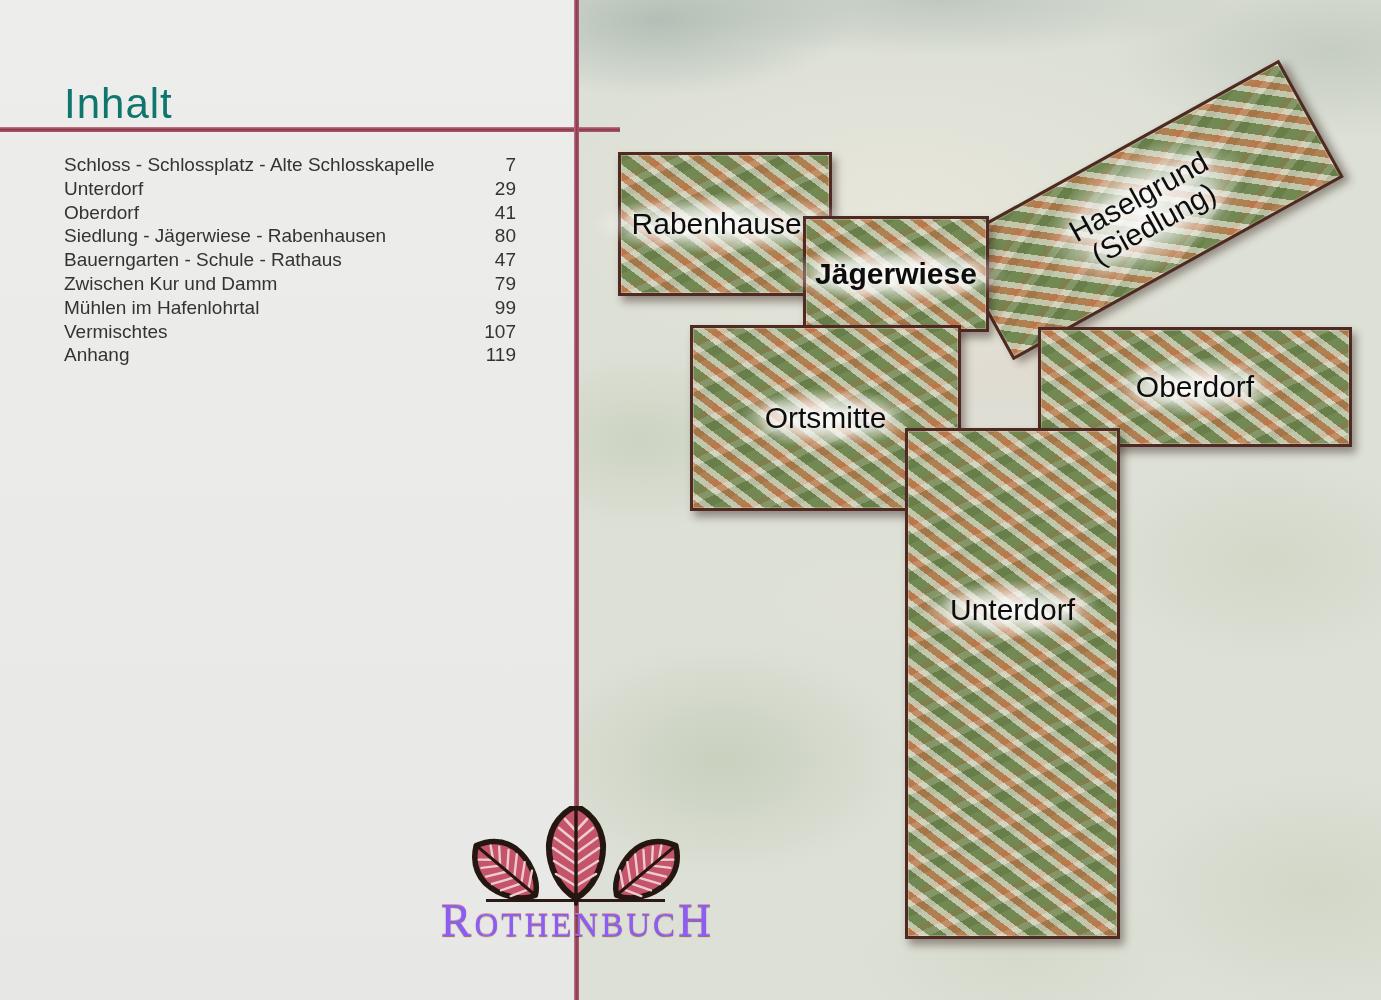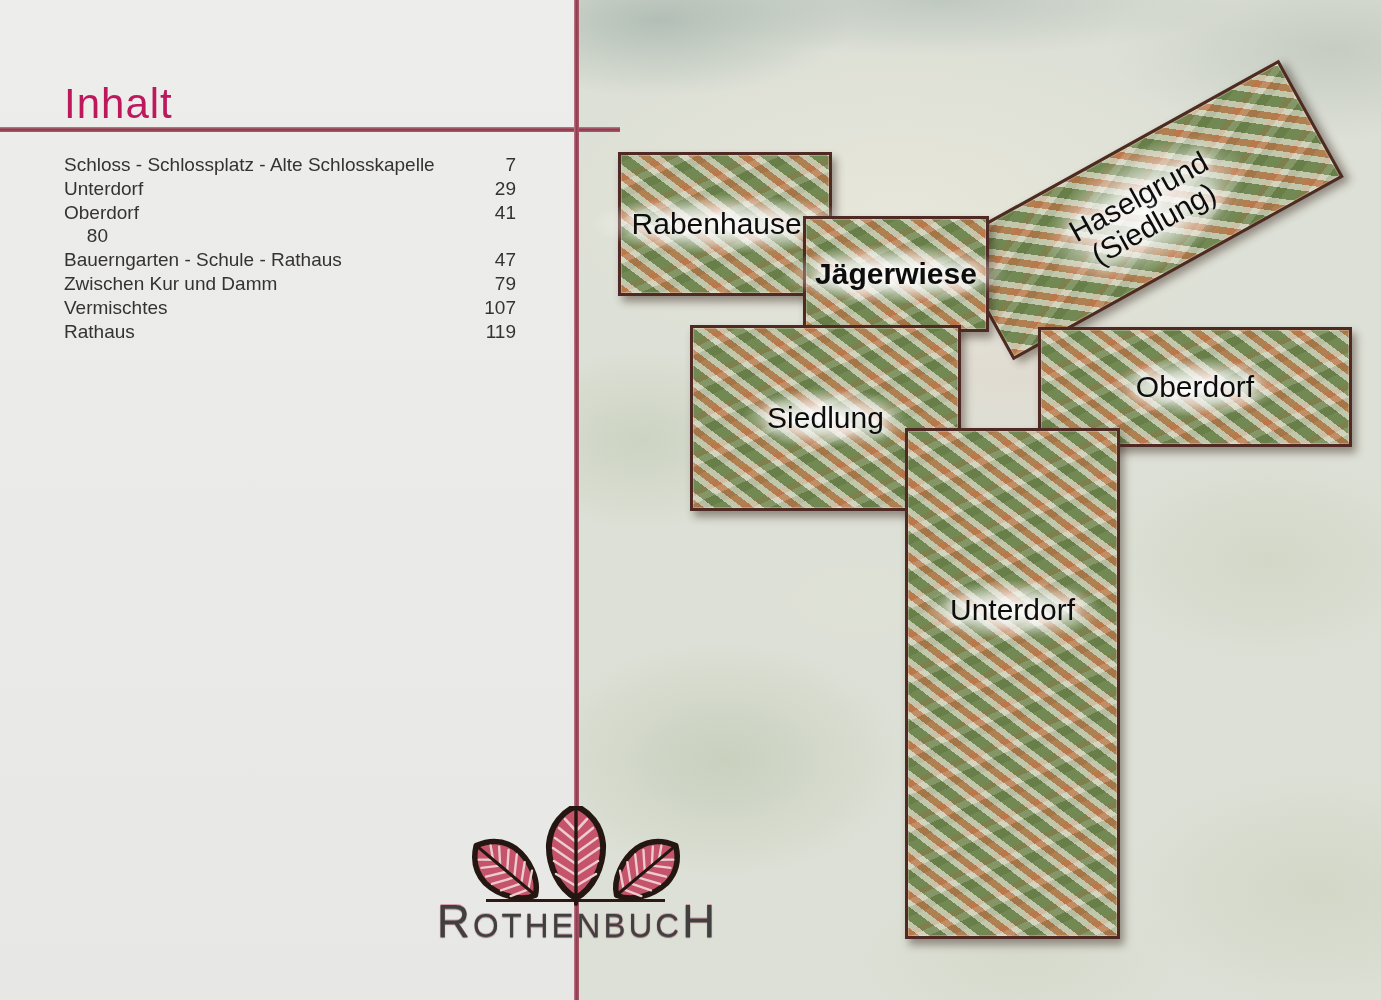--- a/index.html
+++ b/index.html
@@ -4,21 +4,21 @@
 <style>
   html,body{margin:0;padding:0;background:#888;}
   #page{position:relative;width:1381px;height:1000px;overflow:hidden;
         font-family:"Liberation Sans",sans-serif;background:#ececeb;}
 
   
   .left-panel{position:absolute;left:0;top:0;width:577px;height:1000px;
               background:linear-gradient(180deg,#ededec 0%,#eaeae9 60%,#e7e7e5 100%);z-index:1;}
 
   .page-title{position:absolute;left:64px;top:80px;font-size:42px;font-weight:400;
-              color:#be185d;letter-spacing:1px;z-index:3;}
+              color:#0f766e;letter-spacing:1px;z-index:3;}
 
   .toc{position:absolute;left:64px;top:153px;width:452px;z-index:3;}
   .toc-row{display:flex;justify-content:space-between;align-items:flex-end;
            font-size:19px;line-height:23.8px;color:#34332f;}
   .toc-page{text-align:right;min-width:44px;}
 
   
   .vline{position:absolute;left:574px;top:0;width:5px;height:1000px;z-index:8;
          background:linear-gradient(90deg,#c07e8c 0%,#8e3b4e 45%,#a85a6a 100%);}
   .hrule{position:absolute;left:0;top:127px;width:620px;height:5px;z-index:8;
@@ -64,21 +64,21 @@
   .r-ortsmitte{left:690px;top:325px;width:265px;height:180px;z-index:6;}
   .r-unterdorf{left:905px;top:428px;width:209px;height:505px;z-index:7;
                align-items:flex-start;}
   .r-unterdorf .rlabel{margin-top:163px;}
 
   
   .logo-underline{position:absolute;left:486px;top:899px;width:179px;height:3px;
                   background:#2e1a14;z-index:9;}
   .logo-leaves{position:absolute;left:462px;top:806px;width:228px;height:100px;z-index:10;}
   .wordmark{position:absolute;left:430px;top:898px;width:295px;text-align:center;z-index:11;
-            font-family:Liberation Sans, sans-serif;color:#404040;letter-spacing:3px;
+            font-family:Liberation Serif, serif;color:#8b5cf6;letter-spacing:3px;
             text-shadow:0 -1px 0 rgba(215,140,155,.8), 0 1px 1px rgba(60,10,20,.55);}
   .wm-big{font-size:46px;line-height:1;}
   .wm-small{font-size:33px;line-height:1;}
 </style>
 </head>
 <body>
 
 <div id="page">
 
   <div class="photo-bg"></div>
@@ -94,36 +94,41 @@
     </div>
     <div class="toc-row">
       <span class="toc-label">Unterdorf</span>
       <span class="toc-page">29</span>
     </div>
     <div class="toc-row">
       <span class="toc-label">Oberdorf</span>
       <span class="toc-page">41</span>
     </div>
     <div class="toc-row">
+      <span class="toc-label">Siedlung - Jägerwiese - Rabenhausen</span>
       <span class="toc-page">80</span>
     </div>
     <div class="toc-row">
       <span class="toc-label">Bauerngarten - Schule - Rathaus</span>
       <span class="toc-page">47</span>
     </div>
     <div class="toc-row">
       <span class="toc-label">Zwischen Kur und Damm</span>
       <span class="toc-page">79</span>
     </div>
     <div class="toc-row">
+      <span class="toc-label">Mühlen im Hafenlohrtal</span>
+      <span class="toc-page">99</span>
+    </div>
+    <div class="toc-row">
       <span class="toc-label">Vermischtes</span>
       <span class="toc-page">107</span>
     </div>
     <div class="toc-row">
-      <span class="toc-label">Rathaus</span>
+      <span class="toc-label">Anhang</span>
       <span class="toc-page">119</span>
     </div>
   </div>
 
   <div class="hrule"></div>
   <div class="vline"></div>
 
   <div class="region r-rabenhausen">
     <span class="rlabel">Rabenhausen</span>
   </div>
@@ -134,21 +139,21 @@
 
   <div class="region r-jaegerwiese">
     <span class="rlabel">Jägerwiese</span>
   </div>
 
   <div class="region r-oberdorf">
     <span class="rlabel">Oberdorf</span>
   </div>
 
   <div class="region r-ortsmitte">
-    <span class="rlabel">Siedlung</span>
+    <span class="rlabel">Ortsmitte</span>
   </div>
 
   <div class="region r-unterdorf">
     <span class="rlabel">Unterdorf</span>
   </div>
 
   <div class="logo-underline"></div>
 
   <svg class="logo-leaves" viewBox="0 0 228 100" xmlns="http://www.w3.org/2000/svg">
     <g stroke-linecap="round">

